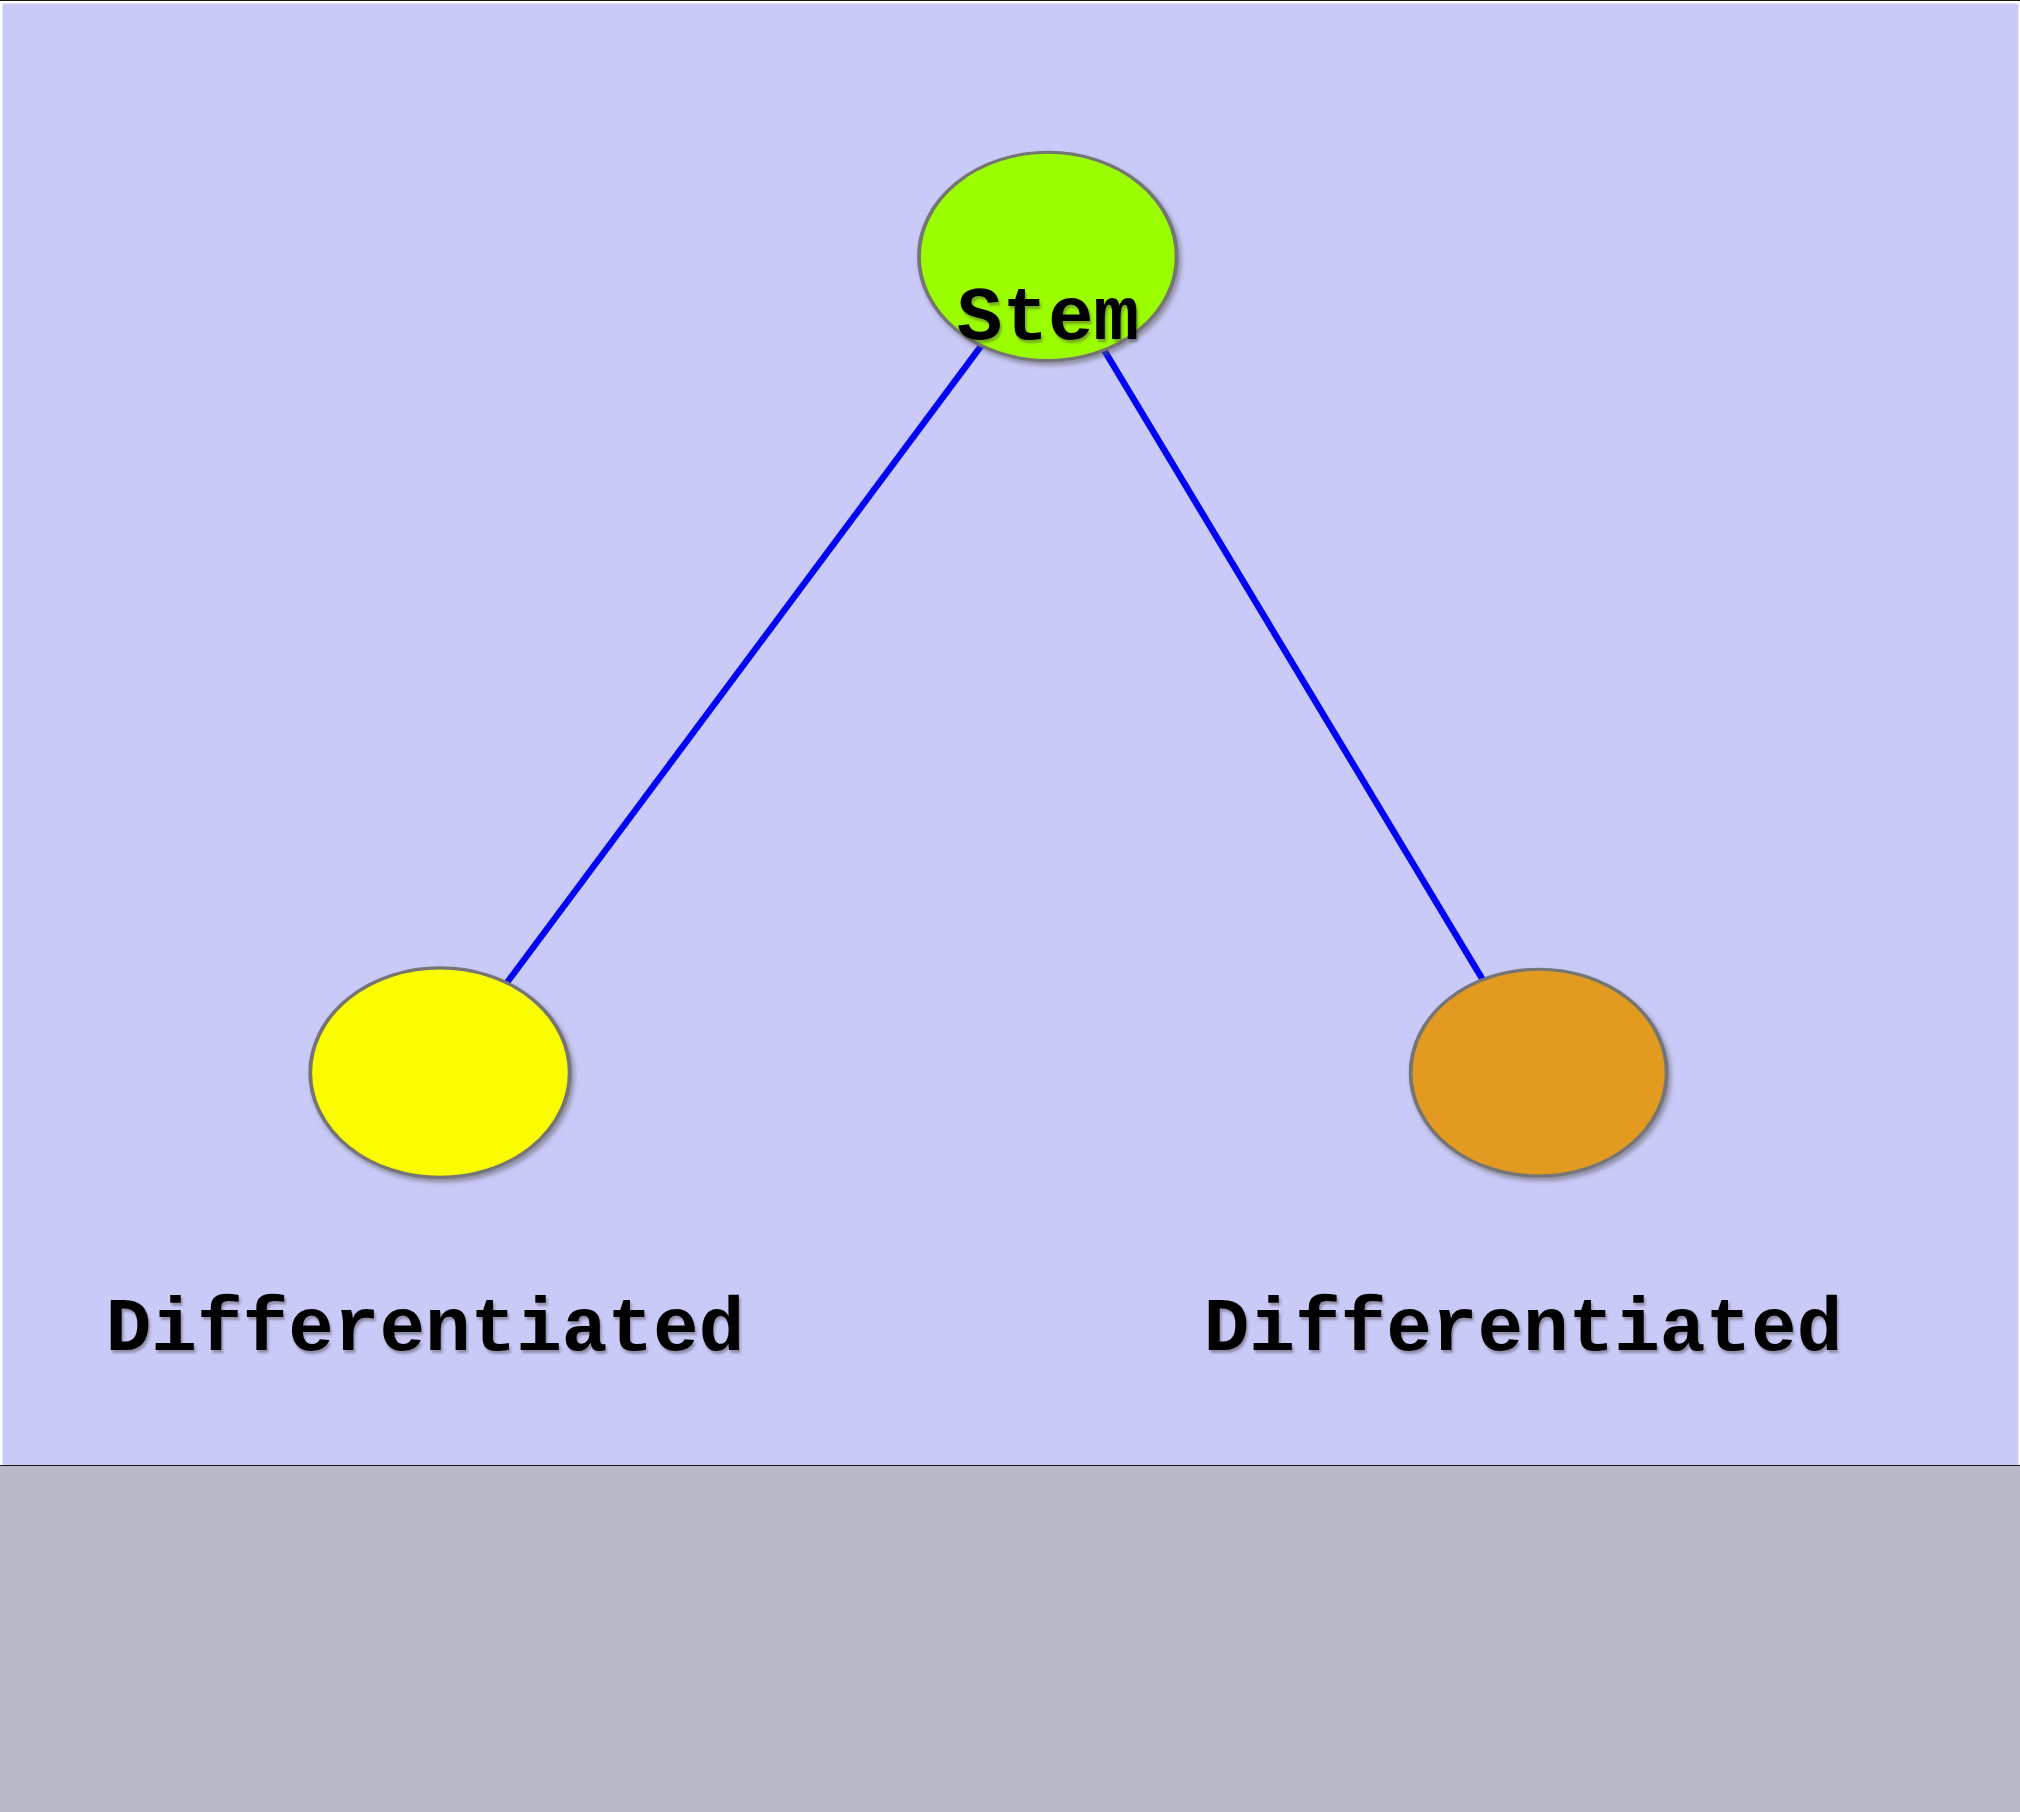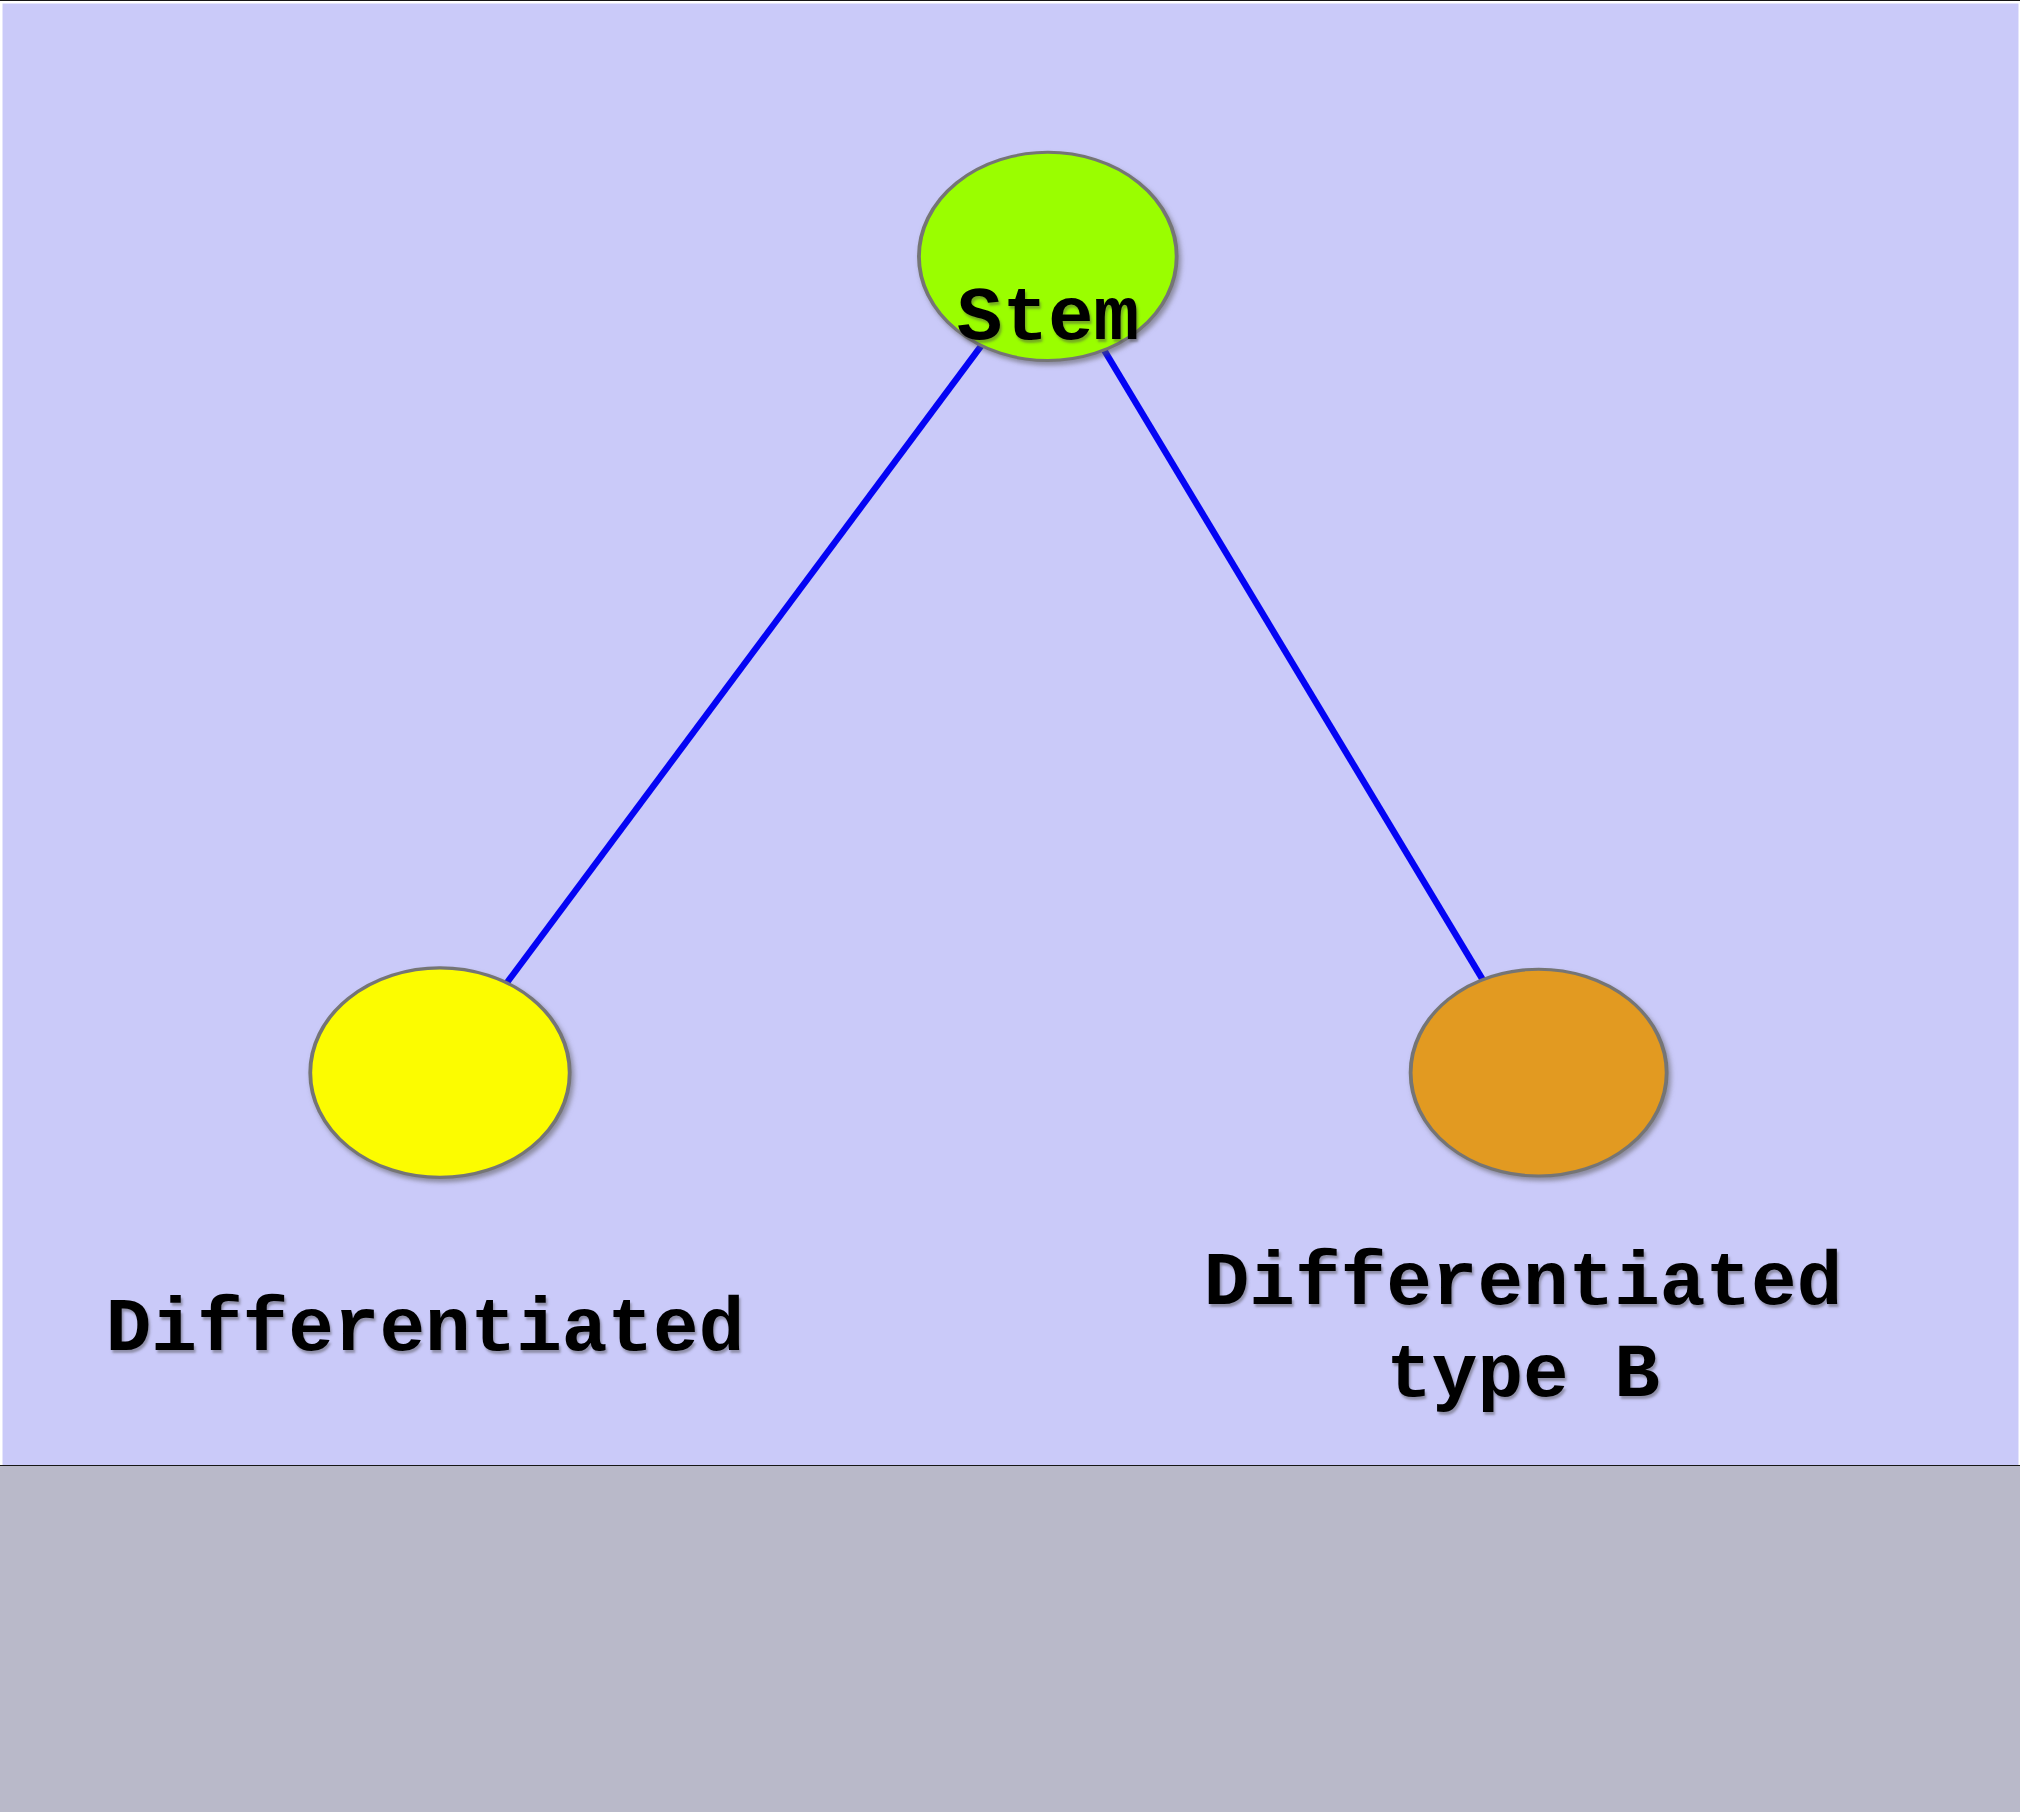--- a/index.html
+++ b/index.html
@@ -61,16 +61,15 @@
   <div class="nlabel" id="label-stem" style="left: 1048px; top: 318px; color: rgb(0, 0, 0);">
     <div>Stem</div>
   </div>
 
   <div class="nlabel" id="label-type_a" style="left: 425px; top: 1329px; color: rgb(0, 0, 0);">
     <div>Differentiated</div>
   </div>
 
   <div class="nlabel" id="label-type_b" style="left: 1523px; top: 1329px; color: rgb(0, 0, 0);">
     <div>Differentiated</div>
-    <div>type B</div>
   </div>
 </div>
 
 
 </body></html>

